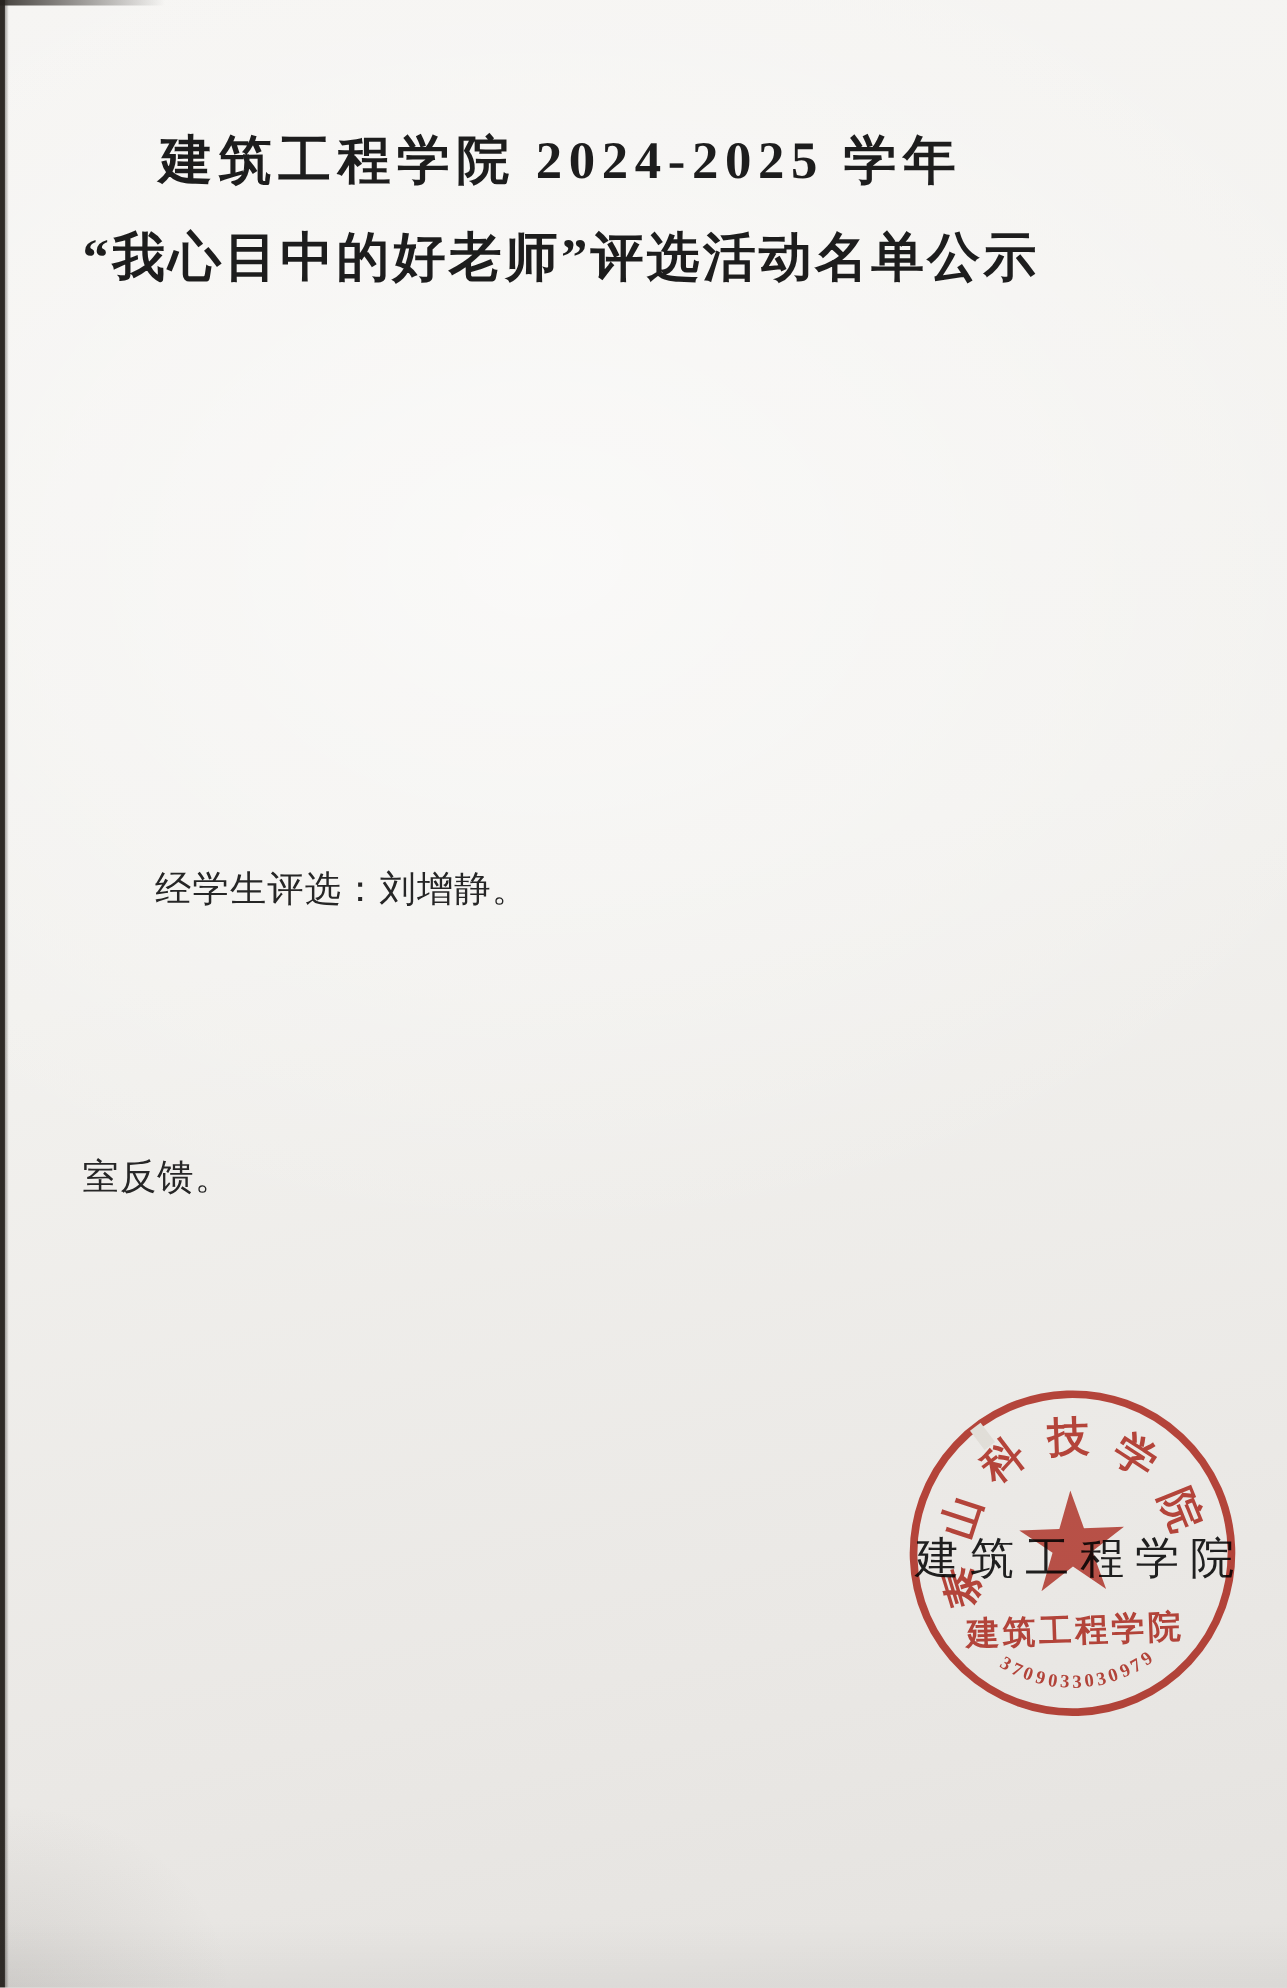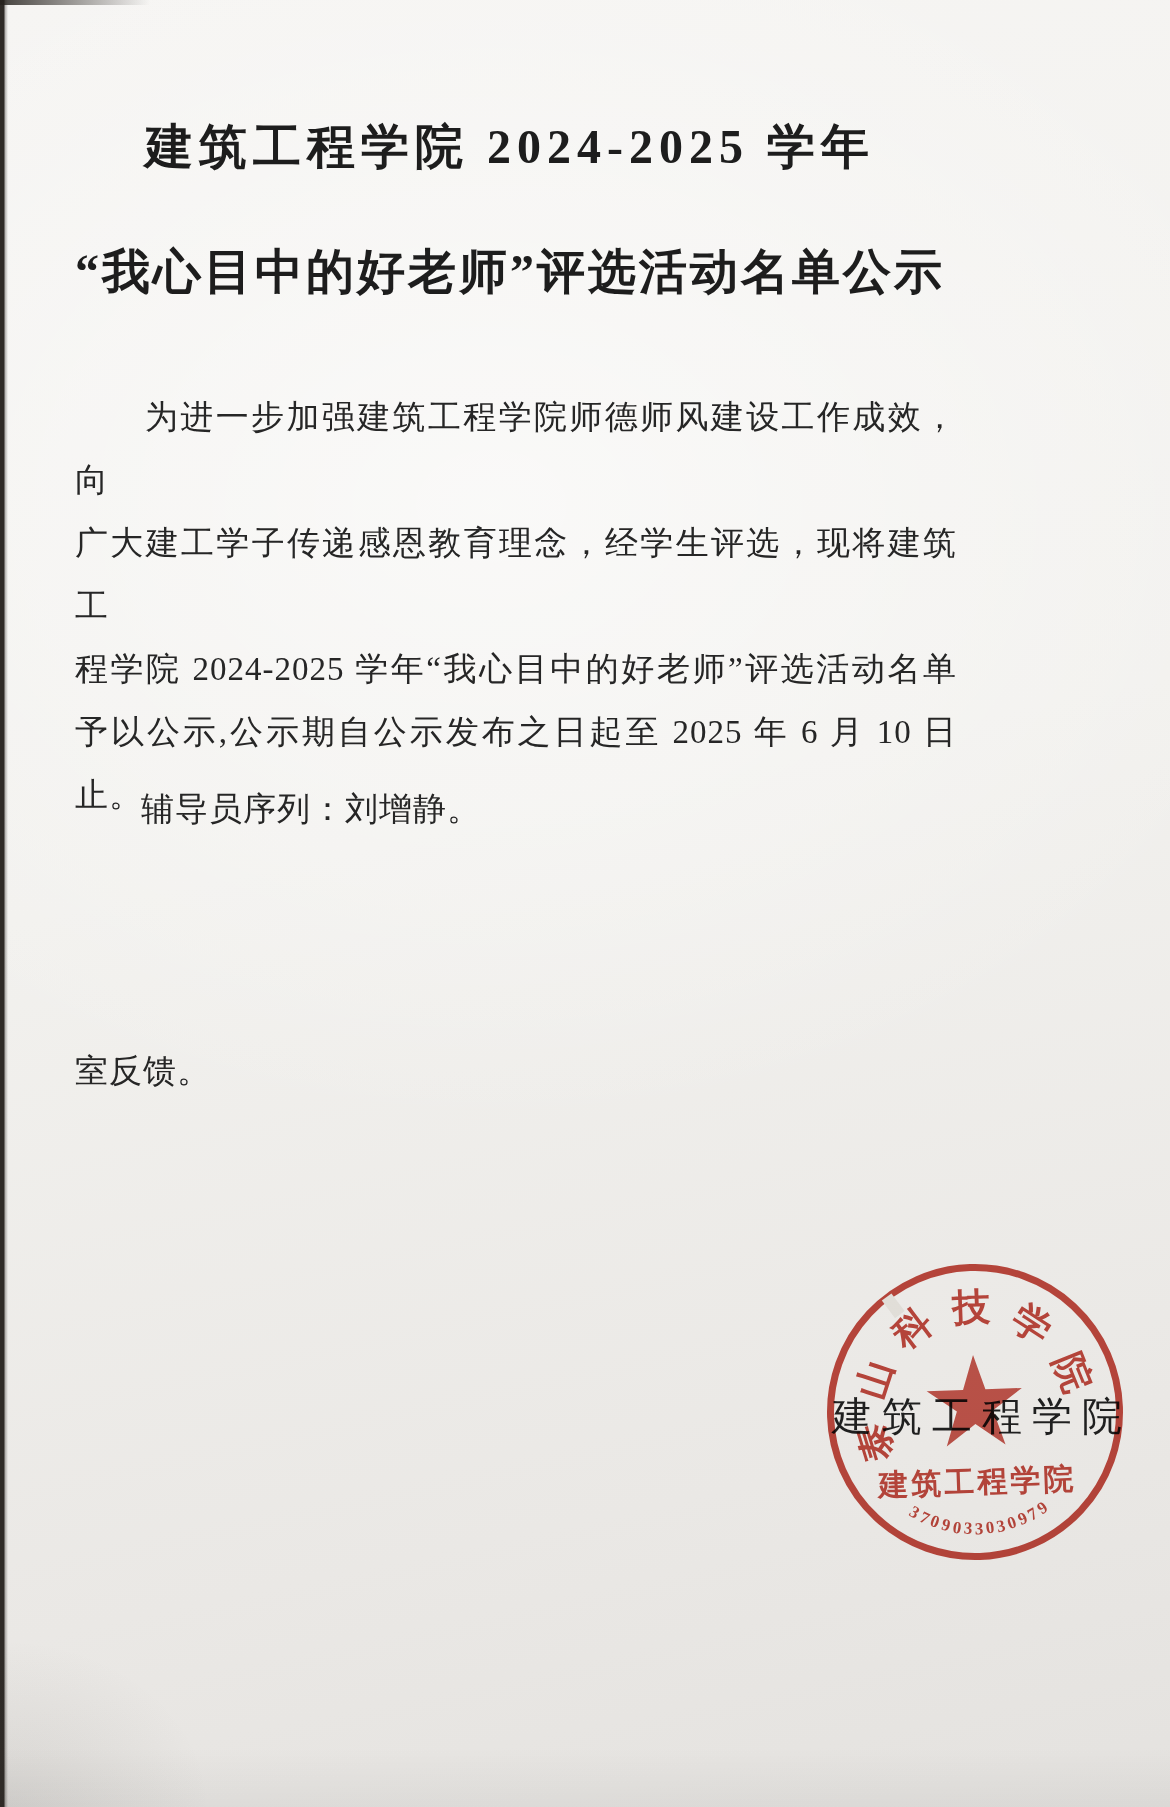--- a/index.html
+++ b/index.html
@@ -17,21 +17,21 @@
   
   .edge-left{position:absolute;left:0;top:0;bottom:0;width:8px;
     background:linear-gradient(90deg,#2f2b27 0px,#2f2b27 4px,rgba(47,43,39,.35) 5px,rgba(47,43,39,0) 8px);}
   .edge-top{position:absolute;left:0;top:0;width:150px;height:5px;background:linear-gradient(90deg,rgba(38,34,30,.85),rgba(38,34,30,0));}
   .corner-shadow{position:absolute;left:0;bottom:0;width:300px;height:260px;
     background:radial-gradient(300px 240px at 0% 100%,rgba(60,55,50,.10),rgba(60,55,50,0) 70%);}
   .bottom-shade{position:absolute;left:0;right:0;bottom:0;height:60px;background:linear-gradient(rgba(0,0,0,0),rgba(0,0,0,.045));}
 
   .titles{position:absolute;left:60px;width:900px;text-align:center;font-weight:700;color:#1d1d1d;}
   .title1{top:118px;font-size:48px;letter-spacing:6px;line-height:1.2;}
-  .title2{top:206px;font-size:48px;letter-spacing:3px;line-height:1.2;margin-top:37px;}
+  .title2{top:206px;font-size:48px;letter-spacing:3px;line-height:1.2;}
 
   .bodyblock{position:absolute;left:75px;width:882px;}
   .line{font-size:33px;line-height:63px;letter-spacing:1px;
     text-align:justify;text-align-last:justify;color:#262626;}
   .line.indent{text-indent:70px;}
   .line.last{text-align-last:left;}
   .names .line{line-height:67px;text-indent:66px;text-align-last:left;}
 
   .sig{position:absolute;line-height:1;color:#1f1f1f;white-space:nowrap;}
   .sig-name{left:832px;top:1397px;font-size:40px;letter-spacing:10px;}
@@ -55,29 +55,23 @@
 <div class="page">
 
   <div class="edge-left"></div>
   <div class="edge-top"></div>
   <div class="corner-shadow"></div>
   <div class="bottom-shade"></div>
 
   <div class="titles title1">建筑工程学院 2024-2025 学年</div>
   <div class="titles title2">“我心目中的好老师”评选活动名单公示</div>
 
-  <div class="bodyblock" style="top:386px;">
-    <div class="line indent">为进一步加强建筑工程学院师德师风建设工作成效，向</div>
-    <div class="line">广大建工学子传递感恩教育理念，经学生评选，现将建筑工</div>
-    <div class="line">程学院 2024-2025 学年“我心目中的好老师”评选活动名单</div>
-    <div class="line last">予以公示,公示期自公示发布之日起至 2025 年 6 月 10 日止。</div>
-  </div>
 
   <div class="bodyblock names" style="top:776px;">
-    <div class="line">辅导员序列：刘增静。</div>
+    <div class="line">经学生评选：刘增静。</div>
   </div>
 
   <div class="bodyblock" style="top:1040px;">
     <div class="line last">室反馈。</div>
   </div>
 
   <div class="sig sig-name">建筑工程学院</div>
 
   <div class="stamp">
     <div class="stamp-ring"></div>

